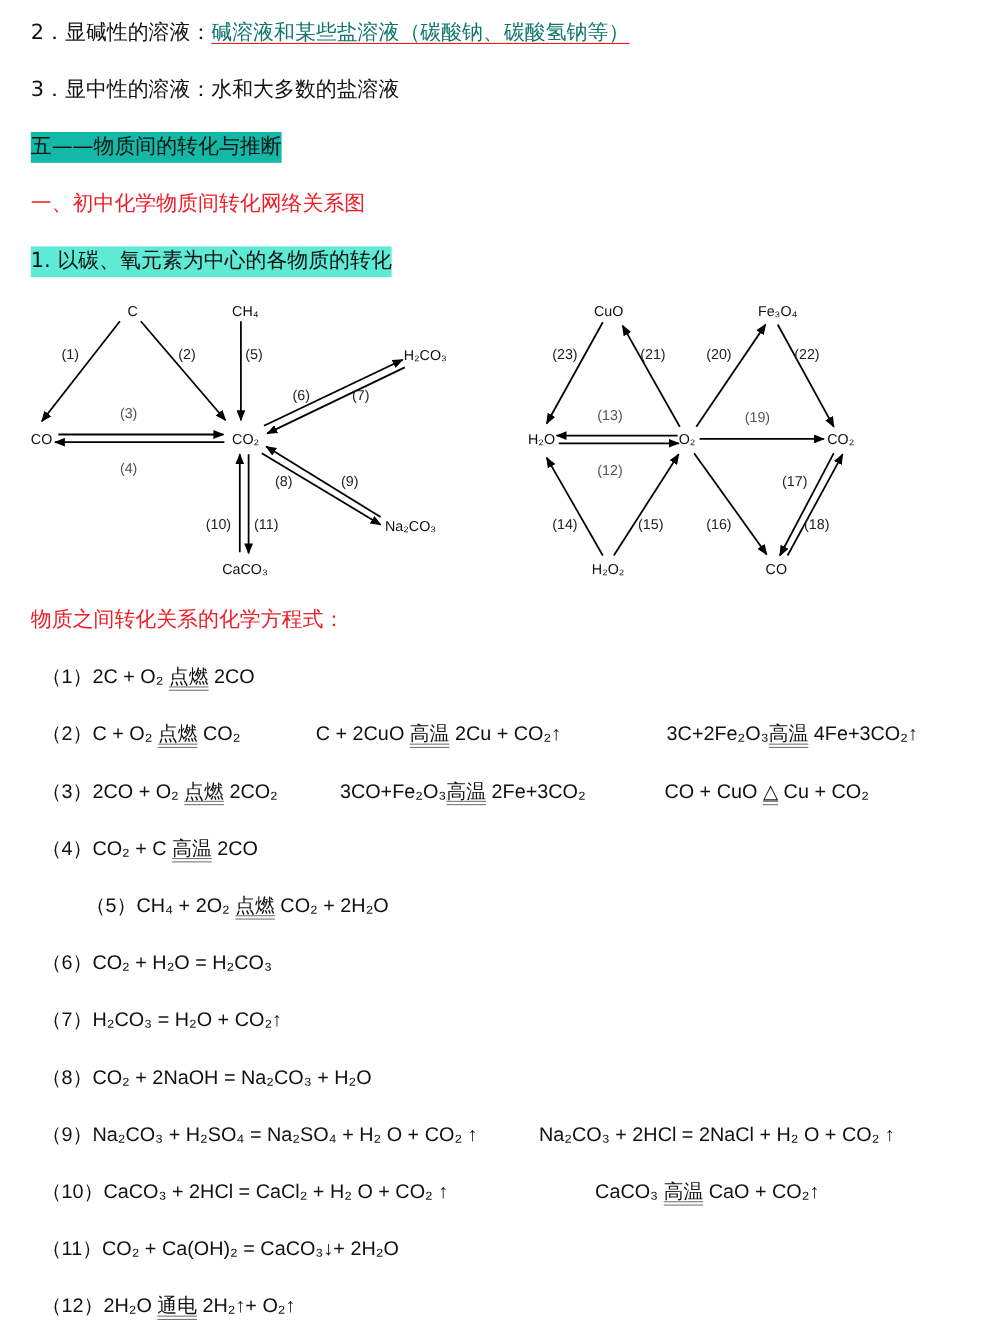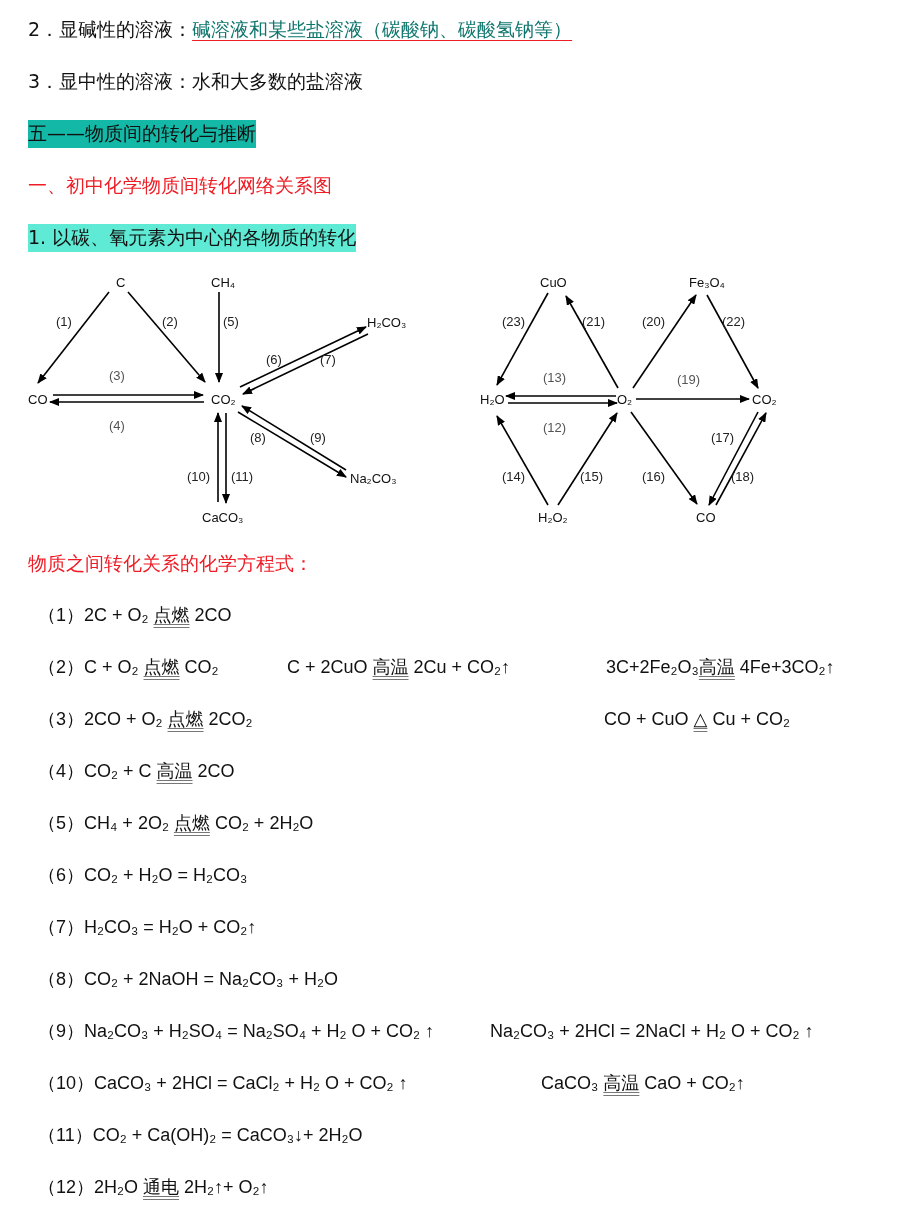--- a/index.html
+++ b/index.html
@@ -134,28 +134,29 @@
 </div>
 
 <div class="eq" style="top:655px;width:860px;height:26px;">
   <span class="seg" style="left:0;text-align:center;"><span>（2）</span><span>C + O₂ </span><span class="cond">点燃</span><span> CO₂</span></span>
   <span class="seg" style="left:249px;"><span>C + 2CuO </span><span class="cond">高温</span><span> 2Cu + CO₂↑</span></span>
   <span class="seg" style="left:568px;"><span>3C+2Fe₂O₃</span><span class="cond">高温</span><span> 4Fe+3CO₂↑</span></span>
 </div>
 
 <div class="eq" style="top:707px;width:860px;height:26px;">
   <span class="seg" style="left:0;"><span>（3）</span><span>2CO + O₂ </span><span class="cond">点燃</span><span> 2CO₂</span></span>
+  <span class="seg" style="left:271px;"><span>3CO+Fe₂O₃</span><span class="cond">高温</span><span> 2Fe+3CO₂</span></span>
   <span class="seg" style="left:566px;"><span>CO + CuO </span><span class="cond">△</span><span> Cu + CO₂</span></span>
 </div>
 
 <div class="eq" style="top:759px;">
   <span>（4）</span><span>CO₂ + C </span><span class="cond">高温</span><span> 2CO</span>
 </div>
 
-<div class="eq" style="top:811px;">
+<div class="eq" style="top:811px;margin-left:40px;">
   <span>（5）</span><span>CH₄ + 2O₂ </span><span class="cond">点燃</span><span> CO₂ + 2H₂O</span>
 </div>
 
 <div class="eq" style="top:863px;">
   <span>（6）</span><span>CO₂ + H₂O = H₂CO₃</span>
 </div>
 
 <div class="eq" style="top:915px;">
   <span>（7）</span><span>H₂CO₃ = H₂O + CO₂↑</span>
 </div>

